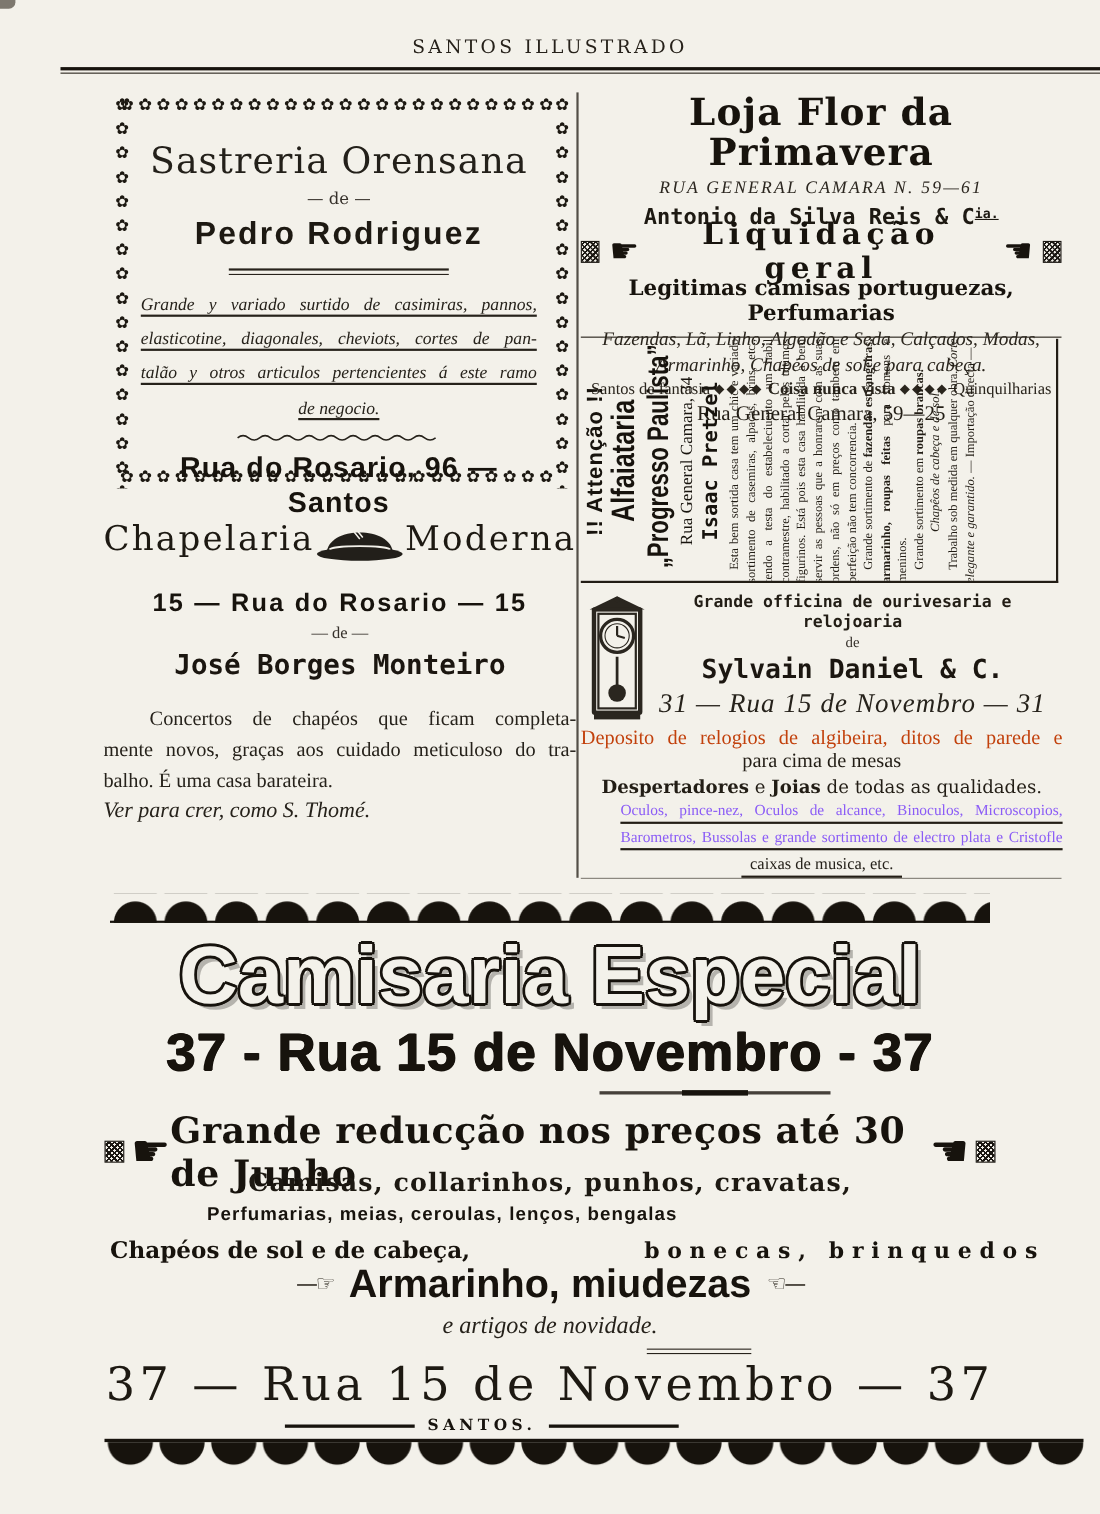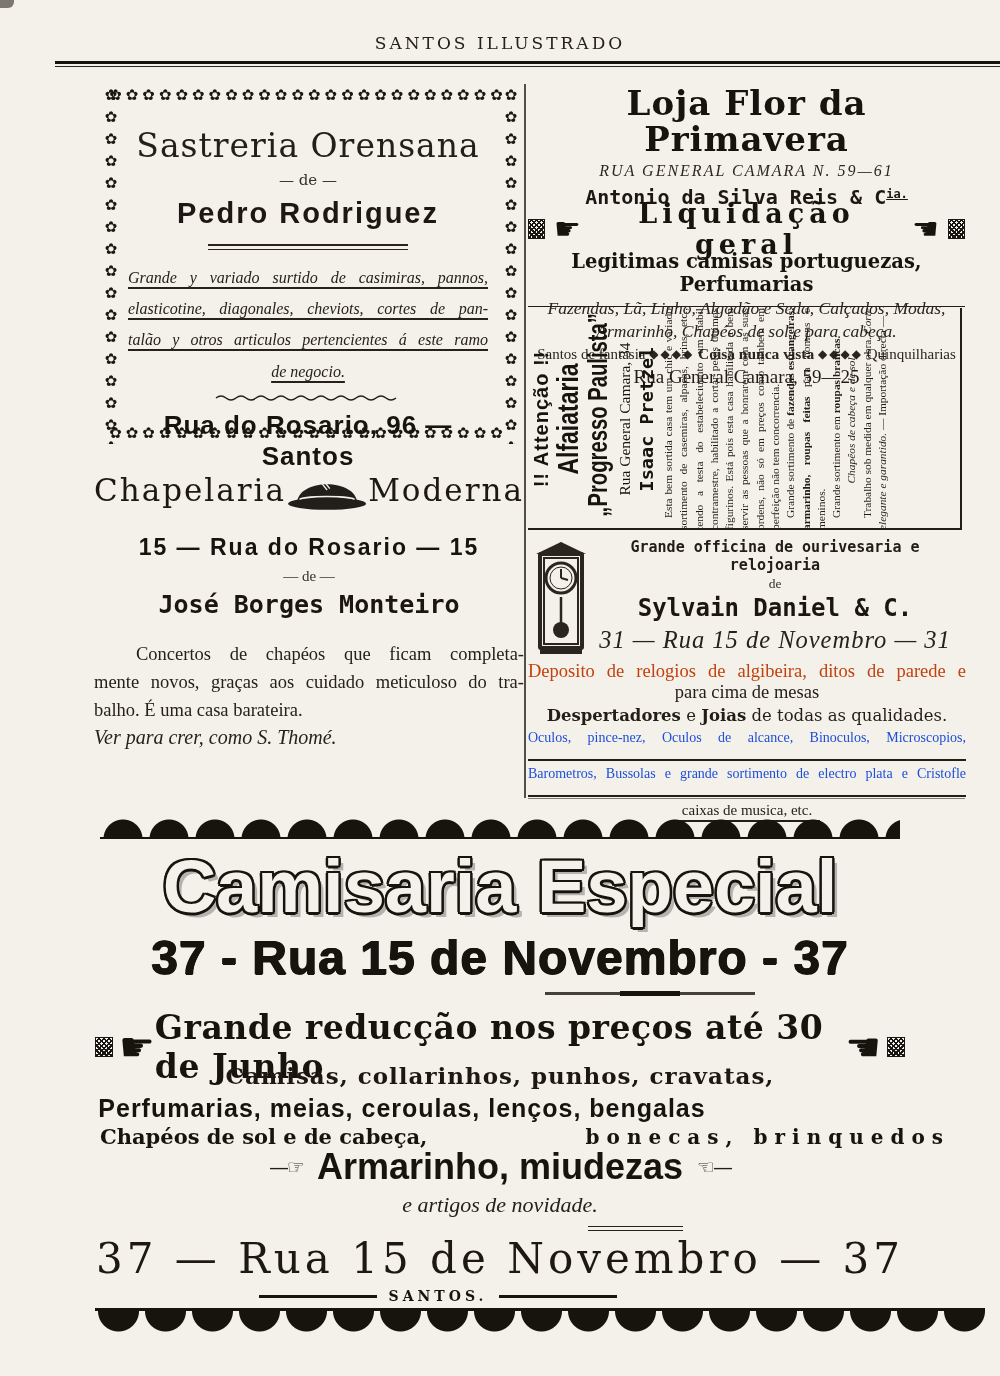--- a/index.html
+++ b/index.html
@@ -92,21 +92,21 @@
   .pendula { top:534px; left:528px; width:438px; }
   .pen-top { padding-left:56px; text-align:center; }
   .pen-title { font-size:35px; line-height:1.03; color:#1b1610; }
   .pen-sub { font-size:15px; margin-top:4px; color:#221d15; }
   .pen-de { font-size:13.5px; margin-top:2px; color:#35302a; }
   .pen-owner { font-size:24px; margin-top:2px; color:#1b1610; }
   .pen-street { font-size:24.5px; letter-spacing:1px; margin-top:4px; color:#26221b; }
   .pen-dep1 { font-size:18.5px; margin-top:7px; color:#c2410c; }
   .pen-dep2 { font-size:18.5px; text-align:center; color:#221d15; }
   .pen-quali { font-size:16.5px; text-align:center; margin-top:3px; color:#221d15; }
-  .pen-u { font-size:14px; border-bottom:2px solid #221d15; padding-bottom:13px; margin-top:5px; color:#1d4ed8; }
+  .pen-u { font-size:14px; border-bottom:2px solid #221d15; padding-bottom:1px; margin-top:5px; color:#8b5cf6;margin-left:36px; }
   .pen-u3 { width:fit-content; margin:5px auto 0; border-bottom:2px solid #221d15; font-size:15px;
             padding:0 8px 1px; color:#26221b; }
   .clock { top:540px; left:530px; }
 
   
   .chapelaria { top:462px; left:94px; width:430px; }
   .chap-row { display:flex; align-items:center; justify-content:space-between; }
   .chap-t { font-size:31px; letter-spacing:2px; color:#1d1912; }
   .chap-street { text-align:center; font-size:23px; letter-spacing:2px; margin-top:16px; color:#17130d; }
   .chap-de { text-align:center; font-size:15px; margin-top:7px; color:#35302a; }
@@ -129,21 +129,21 @@
                  5px 5px 0 rgba(23,19,13,.28); }
   .cam-addr1 { top:930px; left:0; width:1000px; font-size:48px; font-weight:bold; letter-spacing:1px;
     font-family:"Liberation Sans","DejaVu Sans",sans-serif; color:#17130d;
     text-shadow:.7px 0 0 #17130d, -.7px 0 0 #17130d, 0 .7px 0 #17130d; }
   .cam-minirule { top:992px; left:545px; width:210px; height:3px; background:#45403a; }
   .cam-minirule::after { content:""; position:absolute; left:75px; top:-1px; width:60px; height:5px; background:#17130d; }
   .cam-banner { top:1008px; left:95px; width:810px; display:flex; align-items:center; justify-content:space-between; }
   .cam-banner .txt { font-size:33px; letter-spacing:0.5px; color:#17130d; }
   .cam-banner .hand { font-size:40px; }
   .cam-l1 { top:1062px; left:0; width:1000px; font-size:23px; letter-spacing:1px; color:#1d1912; }
-  .cam-l2 { top:1094px; left:0; width:804px; font-size:25px; letter-spacing:1px;
+  .cam-l2 { top:1094px; left:0; width:804px; font-size:17px; letter-spacing:1px;
     font-family:"Liberation Sans","DejaVu Sans",sans-serif; font-weight:bold; color:#17130d; }
   .cam-l3 { top:1124px; left:100px; width:850px; display:flex; justify-content:space-between; align-items:baseline; }
   .cam-l3a { font-size:21px; color:#17130d; }
   .cam-l3b { font-size:20px; letter-spacing:7px; color:#17130d; }
   .cam-l4 { top:1146px; left:0; width:1000px; display:flex; align-items:center; justify-content:center; gap:14px; }
   .cam-l4 .txt { font-size:36px; font-family:"Liberation Sans","DejaVu Sans",sans-serif; font-weight:bold; color:#17130d; }
   .sm-hand { font-size:20px; color:#221d15; letter-spacing:-2px; }
   .cam-l5 { top:1192px; left:0; width:1000px; font-size:22px; color:#26221b; }
   .cam-dbl { top:1226px; left:588px; width:95px; height:5px; border-top:1px solid #26221b; border-bottom:1px solid #26221b; }
   .cam-addr2 { top:1234px; left:0; width:1000px; font-size:42px; letter-spacing:4px; color:#1d1912; }

